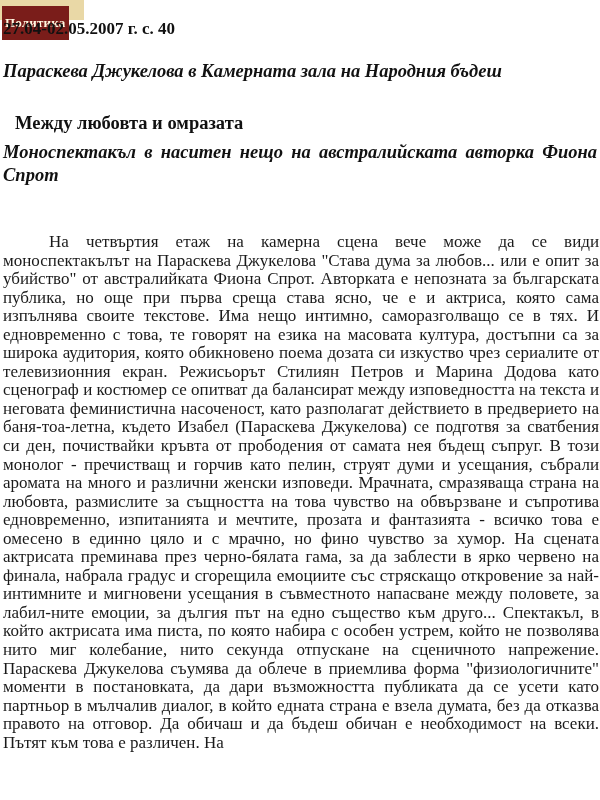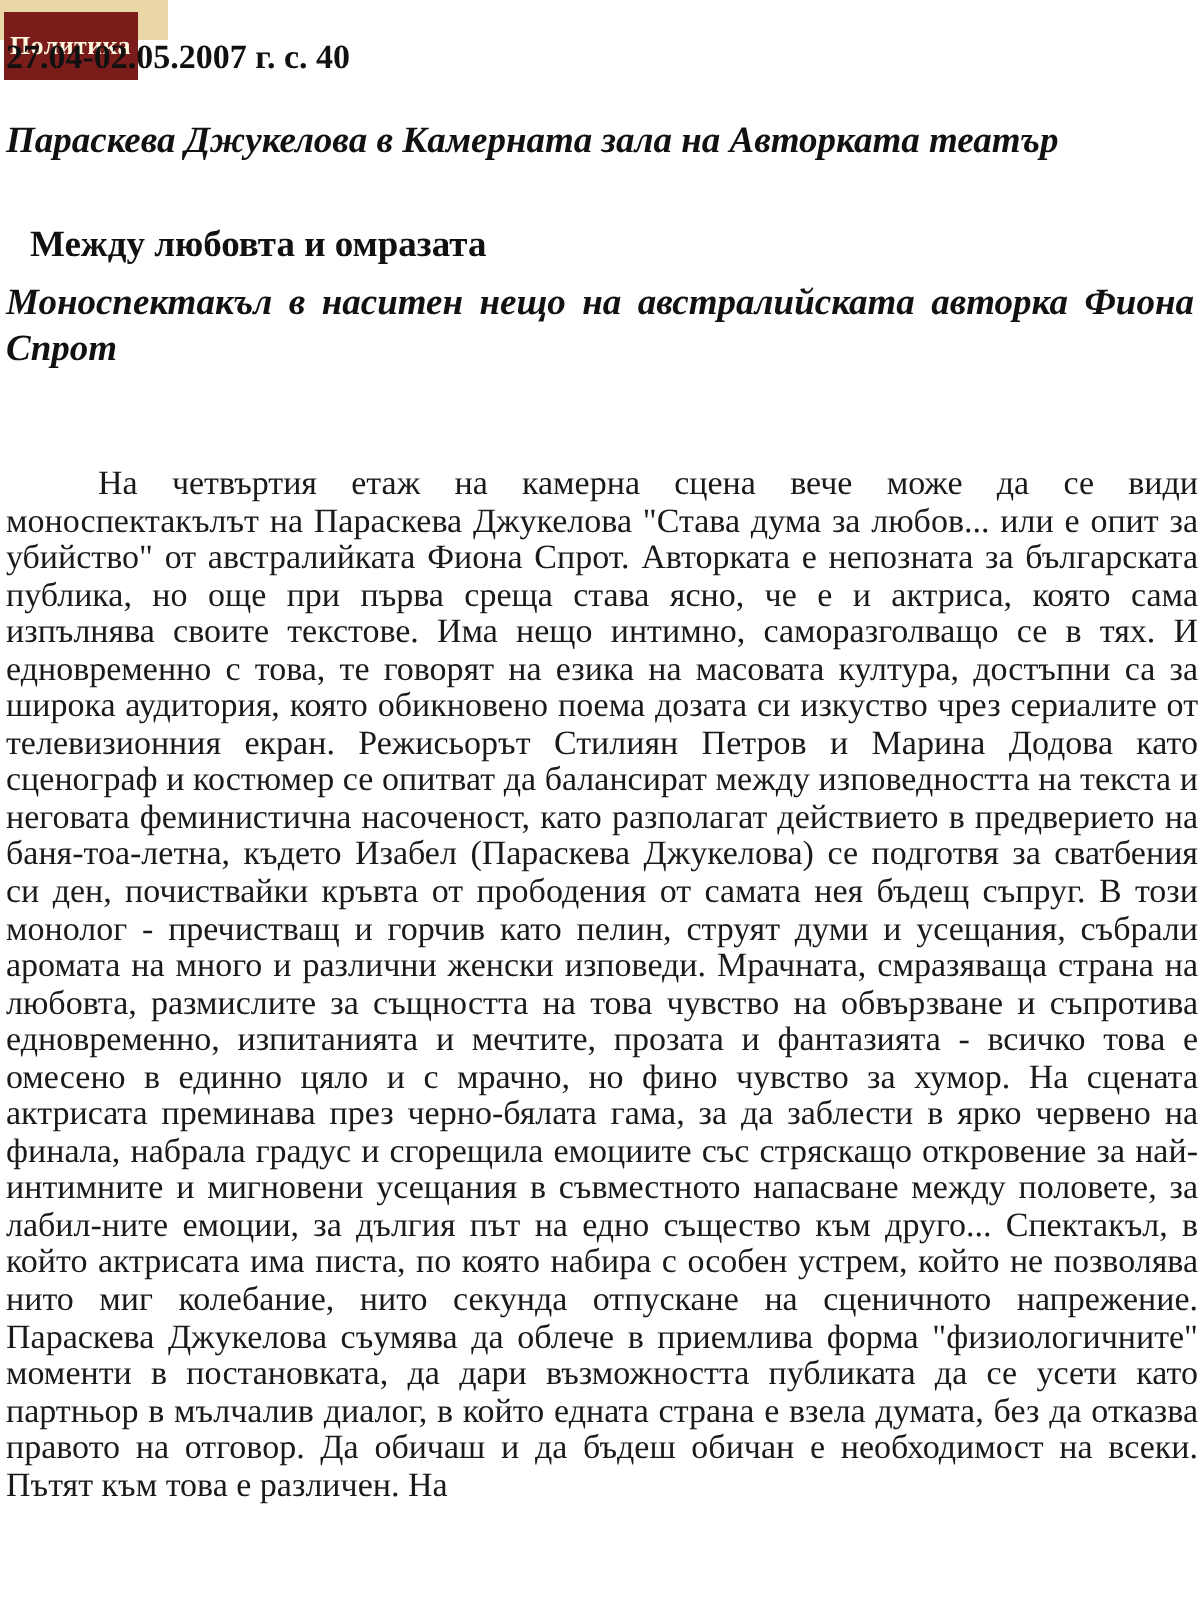--- a/index.html
+++ b/index.html
@@ -93,19 +93,19 @@
   </style>
 </head>
 <body>
 
 <div class="logo">
   <span class="logo-text">Политика</span>
 </div>
 
 <div class="issue">27.04-02.05.2007 г. с. 40</div>
 
-<div class="kicker">Параскева Джукелова в Камерната зала на Авторката театър</div>
+<div class="kicker">Параскева Джукелова в Камерната зала на Народния бъдеш</div>
 
 <h1 class="headline" style="margin:12px;">Между любовта и омразата</h1>
 
 <div class="subhead">Моноспектакъл в наситен нещо на австралийската авторка Фиона Спрот</div>
 
 <p class="body-text">На четвъртия етаж на камерна сцена вече може да се види моноспектакълът на Параскева Джукелова "Става дума за любов... или е опит за убийство" от австралийката Фиона Спрот. Авторката е непозната за българската публика, но още при първа среща става ясно, че е и актриса, която сама изпълнява своите текстове. Има нещо интимно, саморазголващо се в тях. И едновременно с това, те говорят на езика на масовата култура, достъпни са за широка аудитория, която обикновено поема дозата си изкуство чрез сериалите от телевизионния екран. Режисьорът Стилиян Петров и Марина Додова като сценограф и костюмер се опитват да балансират между изповедността на текста и неговата феминистична насоченост, като разполагат действието в предверието на баня-тоа-летна, където Изабел (Параскева Джукелова) се подготвя за сватбения си ден, почиствайки кръвта от прободения от самата нея бъдещ съпруг. В този монолог - пречистващ и горчив като пелин, струят думи и усещания, събрали аромата на много и различни женски изповеди. Мрачната, смразяваща страна на любовта, размислите за същността на това чувство на обвързване и съпротива едновременно, изпитанията и мечтите, прозата и фантазията - всичко това е омесено в единно цяло и с мрачно, но фино чувство за хумор. На сцената актрисата преминава през черно-бялата гама, за да заблести в ярко червено на финала, набрала градус и сгорещила емоциите със стряскащо откровение за най-интимните и мигновени усещания в съвместното напасване между половете, за лабил-ните емоции, за дългия път на едно същество към друго... Спектакъл, в който актрисата има писта, по която набира с особен устрем, който не позволява нито миг колебание, нито секунда отпускане на сценичното напрежение. Параскева Джукелова съумява да облече в приемлива форма "физиологичните" моменти в постановката, да дари възможността публиката да се усети като партньор в мълчалив диалог, в който едната страна е взела думата, без да отказва правото на отговор. Да обичаш и да бъдеш обичан е необходимост на всеки. Пътят към това е различен. На</p>
 
 </body></html>

